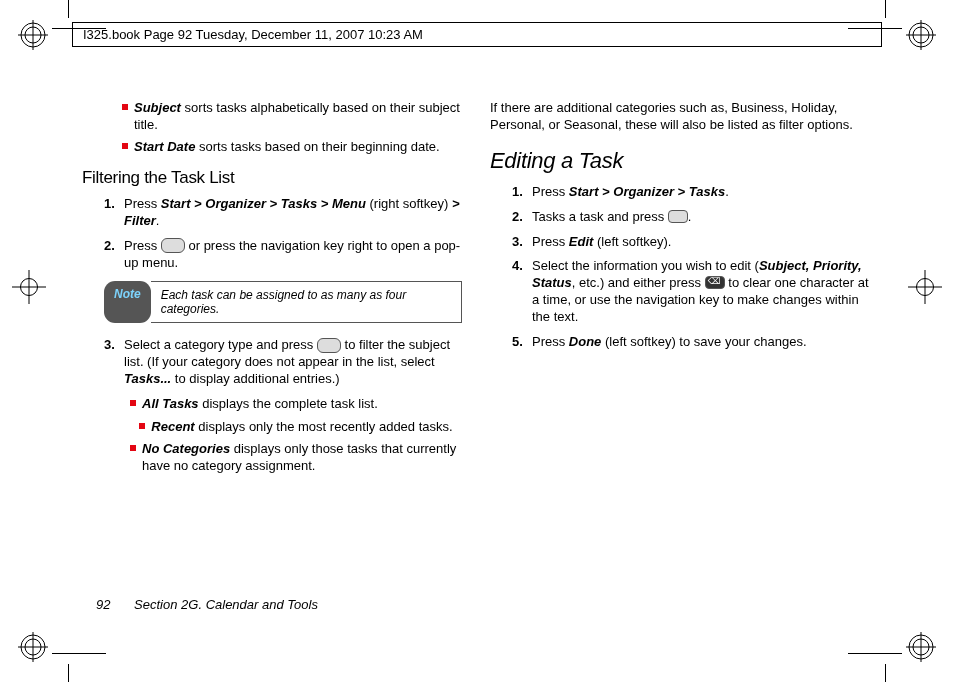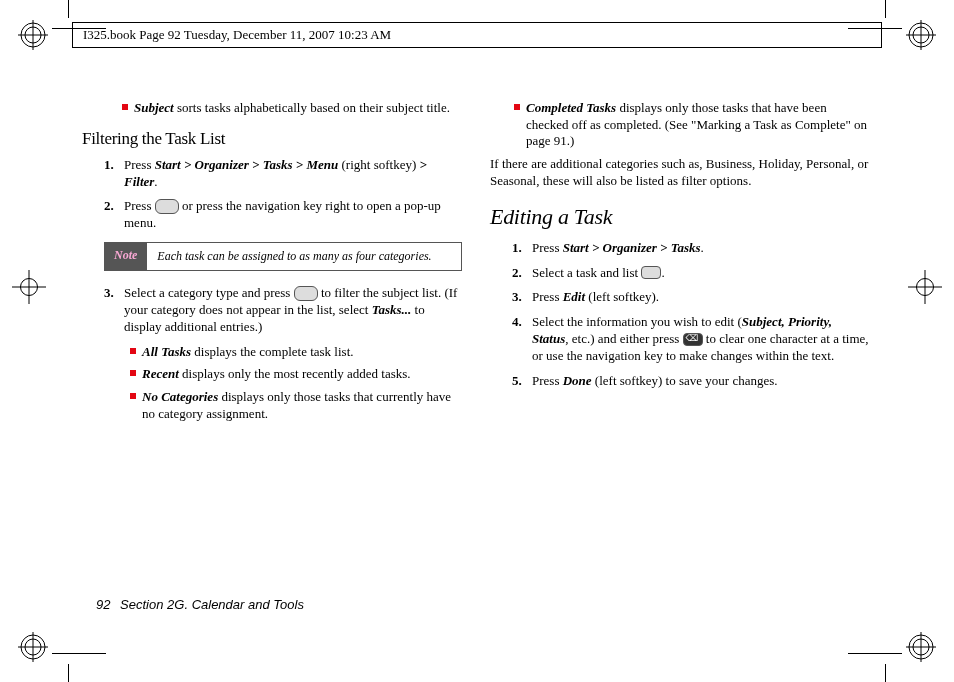--- a/index.html
+++ b/index.html
@@ -61,34 +61,33 @@
   }
 
   
   .header-box {
     position: absolute;
     left: 72px;
     top: 22px;
     right: 72px;
     border: 1px solid #000;
     padding: 4px 10px;
-    font-family: Liberation Serif, serif;
+    font-family: Liberation Sans, sans-serif;
     font-size: 13px;
   }
 
   
   .content {
     position: absolute;
     left: 82px;
     right: 82px;
     top: 100px;
     bottom: 80px;
     display: flex;
     gap: 28px;
-    font-family: Liberation Serif, serif;
   }
   .col {
     flex: 1;
     max-width: 380px;
   }
 
   .bullet-line {
     display: flex;
     gap: 6px;
     margin: 0 0 6px 40px;
@@ -161,25 +160,26 @@
     left:2px;top:-1px;
   }
   .notebox {
     display: flex;
     margin: 10px 0 14px 22px;
     font-style: italic;
     font-size: 12px;
   }
   .notebox .lab {
     background: #555;
-    color: #f9a8d4;
+    color: #7dd3fc;
     font-style: italic;
     font-weight: bold;
     padding: 6px 10px;
     font-size: 12px;
+    border-radius: 11px;
   }
   .notebox .txt {
     border: 1px solid #555;
     border-left: none;
     padding: 6px 10px;
     flex: 1;
   }
   .plain {
     margin: 0 0 10px 0;
     line-height: 1.3;
@@ -188,21 +188,21 @@
   
   .footer {
     position: absolute;
     left: 96px;
     bottom: 70px;
     font-style: italic;
     font-size: 13px;
   }
   .footer .pg {
     font-weight: normal;
-    margin-right: 6px;
+    margin-right: 20px;
   }
 </style>
 </head>
 <body>
 
 <div class="reg-mark" style="left:10px; top:12px;">
   <svg width="30" height="30" viewBox="0 0 30 30">
       <circle cx="15" cy="15" r="12" fill="none" stroke="#000"></circle>
       <circle cx="15" cy="15" r="8" fill="none" stroke="#000"></circle>
       <line x1="0" y1="15" x2="30" y2="15" stroke="#000"></line>
@@ -254,20 +254,24 @@
 </div>
 
 <div class="content">
 
   <div class="col">
 
     <div class="bullet-line">
       <span class="sq"></span>
       <div><span class="bi">Subject</span><span> sorts tasks alphabetically based on their subject title.</span></div>
     </div>
+    <div class="bullet-line">
+      <span class="sq"></span>
+      <div><span class="bi">Start Date</span><span> sorts tasks based on their beginning date.</span></div>
+    </div>
 
     <div class="h2">Filtering the Task List</div>
 
     <ol class="steps">
       <li>
         <span>Press </span><span class="hi">Start &gt; Organizer &gt; Tasks &gt; Menu</span><span> (right softkey) </span><span class="hi">&gt; Filter</span><span>.</span>
       </li>
       <li>
         <span>Press </span><span class="keyicon"></span><span> or press the navigation key right to open a pop-up menu.</span>
       </li>
@@ -279,49 +283,45 @@
     </div>
 
     <ol class="steps" start="3" style="counter-reset: step 2;">
       <li>
         <span>Select a category type and press </span><span class="keyicon"></span><span> to filter the subject list. (If your category does not appear in the list, select </span><span class="hi">Tasks...</span><span> to display additional entries.)</span>
 
         <div class="bullet-line" style="margin-left:6px; margin-top:8px;">
           <span class="sq"></span>
           <div><span class="bi">All Tasks</span><span> displays the complete task list.</span></div>
         </div>
-        <div class="bullet-line" style="margin-left:6px;">
+        <div class="bullet-line" style="margin-left:6px;justify-content:center;">
           <span class="sq"></span>
           <div><span class="bi">Recent</span><span> displays only the most recently added tasks.</span></div>
         </div>
         <div class="bullet-line" style="margin-left:6px;">
           <span class="sq"></span>
           <div><span class="bi">No Categories</span><span> displays only those tasks that currently have no category assignment.</span></div>
         </div>
       </li>
     </ol>
   </div>
 
   <div class="col">
 
-    <div class="bullet-line" style="margin-left:24px;">
-      <span class="sq"></span>
-      <div><span class="bi">Completed Tasks</span><span> displays only those tasks that have been checked off as completed. (See "Marking a Task as Complete" on page 91.)</span></div>
-    </div>
 
     <p class="plain">If there are additional categories such as, Business, Holiday, Personal, or Seasonal, these will also be listed as filter options.</p>
 
     <div class="h1ital">Editing a Task</div>
 
     <ol class="steps">
       <li>
         <span>Press </span><span class="hi">Start &gt; Organizer &gt; Tasks</span><span>.</span>
       </li>
       <li>
-        <span>Select a task and list </span><span class="keyicon small"></span><span>.</span>
+        <span>Tasks a task and press </span><span class="keyicon small"></span><span>.</span>
       </li>
       <li>
         <span>Press </span><span class="hi">Edit</span><span> (left softkey).</span>
       </li>
       <li>
         <span>Select the information you wish to edit (</span><span class="hi">Subject, Priority, Status</span><span>, etc.) and either press </span><span class="keyicon small dark"></span><span> to clear one character at a time, or use the navigation key to make changes within the text.</span>
       </li>
       <li>
         <span>Press </span><span class="hi">Done</span><span> (left softkey) to save your changes.</span>
       </li>

